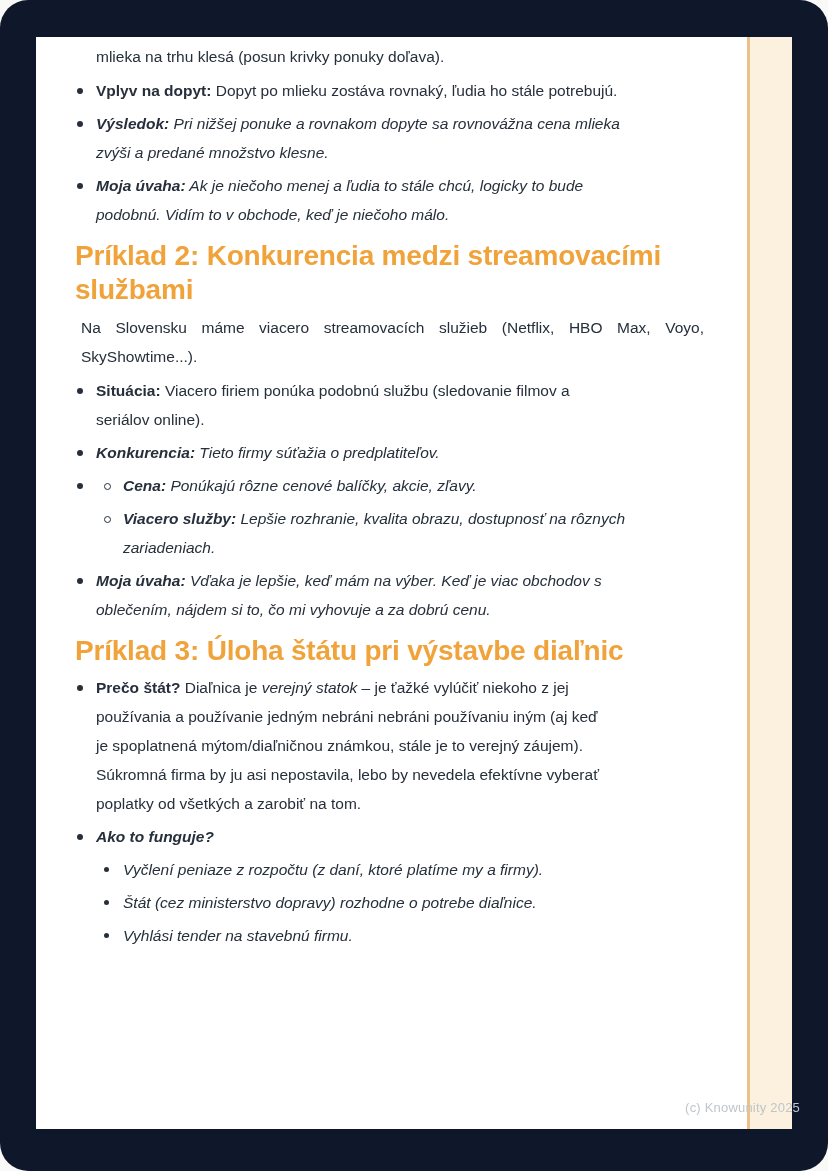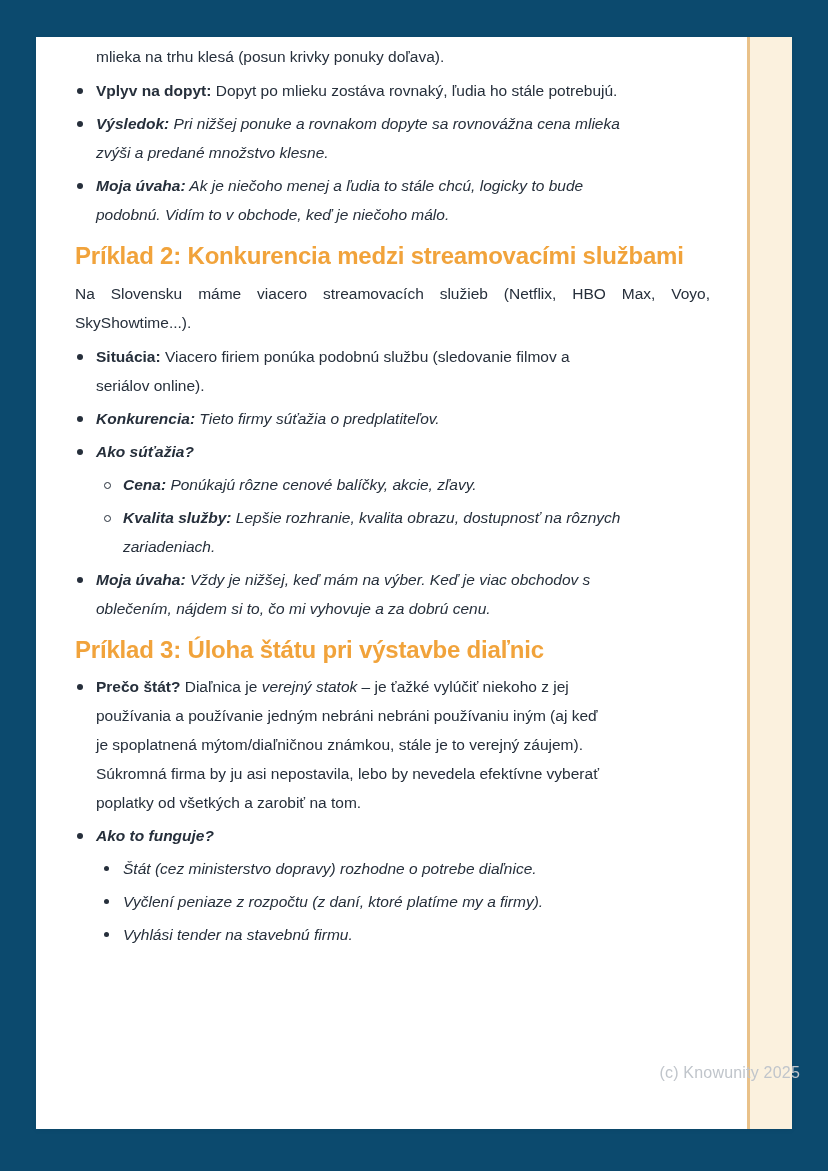--- a/index.html
+++ b/index.html
@@ -2,21 +2,21 @@
 <html><head>
 <meta charset="utf-8">
 <style>
   html,body{margin:0;padding:0;}
   body{
     width:828px;height:1171px;overflow:hidden;
     background:#f9f9f7;
     font-family:"Liberation Sans","DejaVu Sans",sans-serif;
     -webkit-font-smoothing:antialiased;
   }
-  .page{position:relative;width:828px;height:1171px;background:#0c4a6e;}
+  .page{position:relative;width:828px;height:1171px;background:#0f172a;border-radius:28px;}
   .card{
     position:absolute;left:36px;top:37px;width:756px;height:1092px;
     background:#ffffff;
     box-shadow:0 1px 6px rgba(0,0,0,0.05);
     overflow:hidden;
     z-index:1;
   }
   .accent-strip{
     position:absolute;top:0;right:0;bottom:0;width:42px;
     background:#fbf1de;
@@ -27,40 +27,40 @@
     position:relative;z-index:2;
     padding:5px 82px 0 39px;
     color:#262f3b;
     font-size:15.5px;line-height:29px;
   }
   .cont-line{
     margin:0;padding-left:21px;white-space:pre-wrap;
   }
   h2{
     margin:10px 0 3px;
-    font-size:24px;line-height:34px;font-weight:700;
+    font-size:28px;line-height:34px;font-weight:700;
     color:#f1a33b;letter-spacing:-0.2px;
   }
-  p.para{margin:6px 0 0;text-align:justify;}
+  p.para{margin:6px 6px 0;text-align:justify;}
   ul.blist{list-style:none;margin:5px 0 0;padding:0;}
   ul.blist > li{position:relative;padding-left:21px;}
   ul.blist > li + li{margin-top:4px;font-style:italic;}
   .li-body{white-space:pre-wrap;}
   .li-body strong{font-weight:700;}
   .li-body em{}
   .marker{position:absolute;left:2px;display:block;}
   .dot{top:11.5px;width:6px;height:6px;border-radius:50%;background:#262f3b;}
   .circle{top:12px;width:5px;height:5px;border-radius:50%;border:1.5px solid #262f3b;background:transparent;}
   .dot-sm{top:12px;width:5px;height:5px;border-radius:50%;background:#262f3b;}
   ul.sublist{list-style:none;margin:4px 0 0 6px;padding:0;}
   ul.sublist > li{position:relative;padding-left:21px;}
   ul.sublist > li + li{margin-top:4px;}
   .watermark{
-    position:absolute;top:1065px;right:28px;
-    font-size:16px;line-height:16px;color:#c0c5cb;
+    position:absolute;top:1100px;right:28px;
+    font-size:13px;line-height:16px;color:#c0c5cb;
     z-index:3;letter-spacing:0.2px;
   }
 </style>
 </head>
 <body>
 
 <div class="page">
   <div class="card">
     <div class="accent-strip"></div>
 
@@ -94,36 +94,35 @@
           <span class="marker dot"></span>
           <div class="li-body"><strong>Situácia:</strong><span> Viacero firiem ponúka podobnú službu (sledovanie filmov a
 seriálov online).</span></div>
         </li>
         <li>
           <span class="marker dot"></span>
           <div class="li-body"><strong>Konkurencia:</strong><span> Tieto firmy súťažia o predplatiteľov.</span></div>
         </li>
         <li>
           <span class="marker dot"></span>
-          <div class="li-body"><strong>Ako súťažia?</strong></div>
           <ul class="sublist">
             <li>
               <span class="marker circle"></span>
               <div class="li-body"><strong>Cena:</strong><span> Ponúkajú rôzne cenové balíčky, akcie, zľavy.</span></div>
             </li>
             <li>
               <span class="marker circle"></span>
-              <div class="li-body"><strong>Kvalita služby:</strong><span> Lepšie rozhranie, kvalita obrazu, dostupnosť na rôznych
+              <div class="li-body"><strong>Viacero služby:</strong><span> Lepšie rozhranie, kvalita obrazu, dostupnosť na rôznych
 zariadeniach.</span></div>
             </li>
           </ul>
         </li>
         <li>
           <span class="marker dot"></span>
-          <div class="li-body"><strong>Moja úvaha:</strong><span> Vždy je nižšej, keď mám na výber. Keď je viac obchodov s
+          <div class="li-body"><strong>Moja úvaha:</strong><span> Vďaka je lepšie, keď mám na výber. Keď je viac obchodov s
 oblečením, nájdem si to, čo mi vyhovuje a za dobrú cenu.</span></div>
         </li>
       </ul>
 
       <h2>Príklad 3: Úloha štátu pri výstavbe diaľnic</h2>
 
 
       <ul class="blist">
         <li>
           <span class="marker dot"></span>
@@ -132,25 +131,25 @@
 je spoplatnená mýtom/diaľničnou známkou, stále je to verejný záujem).
 Súkromná firma by ju asi nepostavila, lebo by nevedela efektívne vyberať
 poplatky od všetkých a zarobiť na tom.</span></div>
         </li>
         <li>
           <span class="marker dot"></span>
           <div class="li-body"><strong>Ako to funguje?</strong></div>
           <ul class="sublist">
             <li>
               <span class="marker dot-sm"></span>
-              <div class="li-body">Štát (cez ministerstvo dopravy) rozhodne o potrebe diaľnice.</div>
+              <div class="li-body">Vyčlení peniaze z rozpočtu (z daní, ktoré platíme my a firmy).</div>
             </li>
             <li>
               <span class="marker dot-sm"></span>
-              <div class="li-body">Vyčlení peniaze z rozpočtu (z daní, ktoré platíme my a firmy).</div>
+              <div class="li-body">Štát (cez ministerstvo dopravy) rozhodne o potrebe diaľnice.</div>
             </li>
             <li>
               <span class="marker dot-sm"></span>
               <div class="li-body">Vyhlási tender na stavebnú firmu.</div>
             </li>
           </ul>
         </li>
       </ul>
 
     </div>

